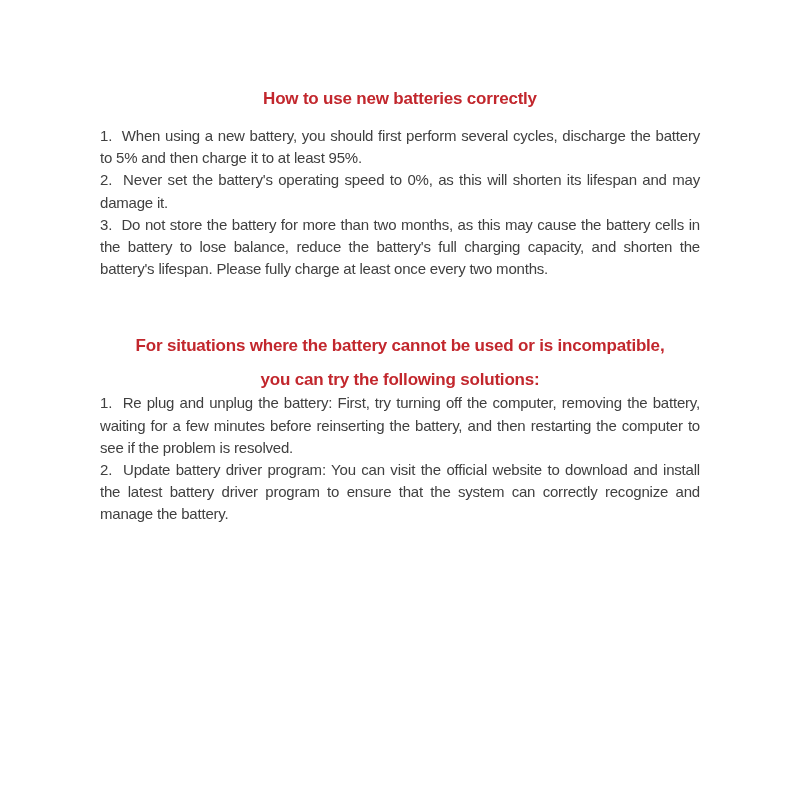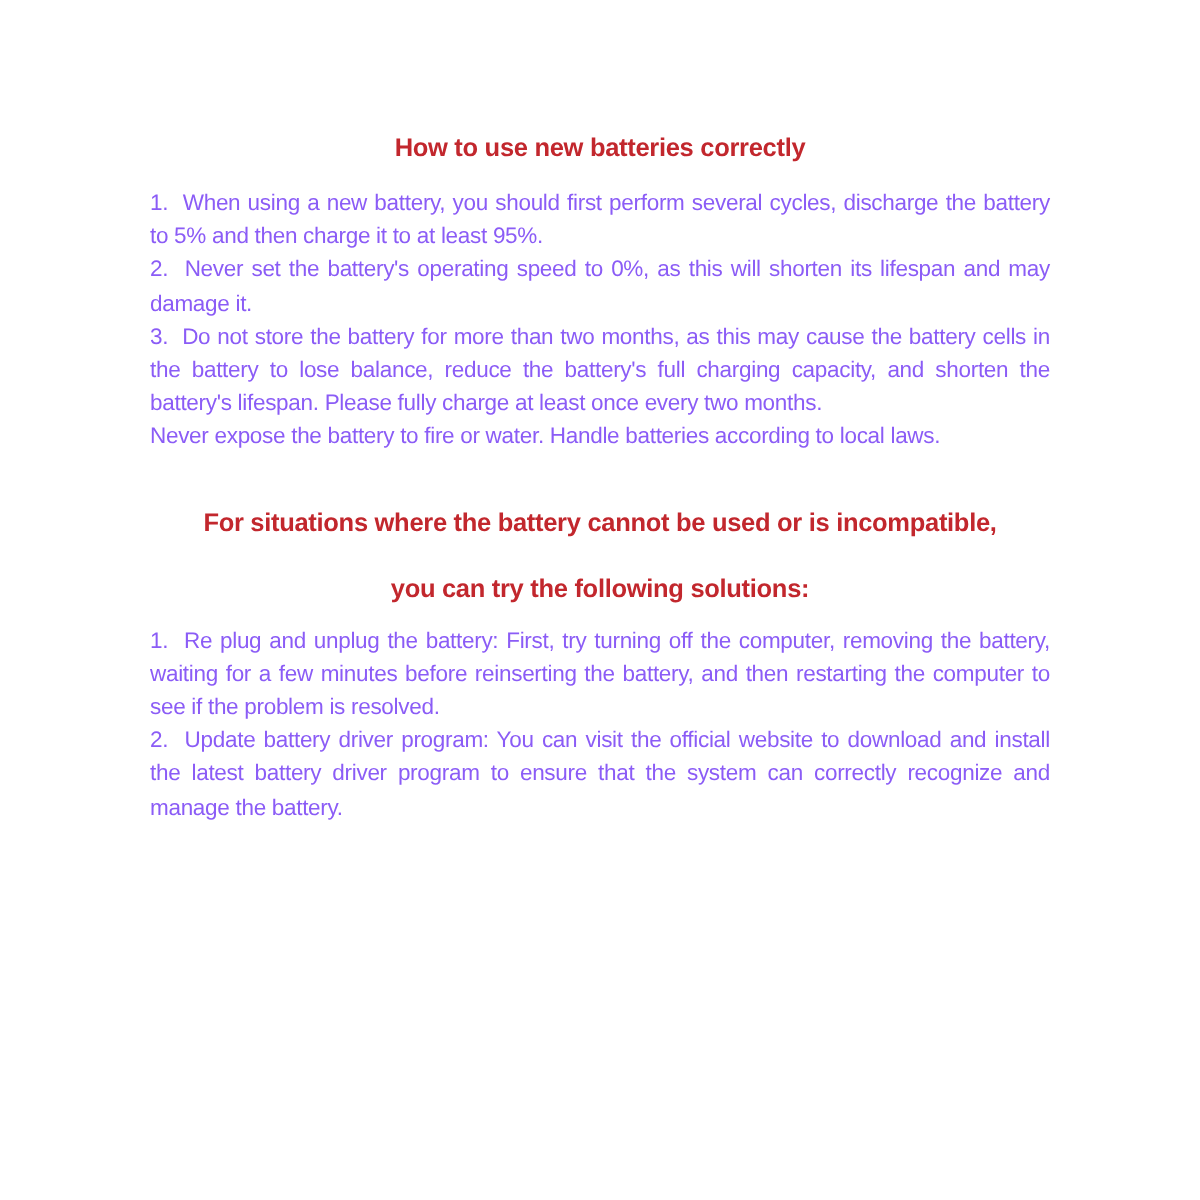--- a/index.html
+++ b/index.html
@@ -23,44 +23,43 @@
     margin: 0;
     color: #c2272d;
     font-size: 17px;
     font-weight: bold;
     line-height: 24px;
     text-align: center;
     letter-spacing: -0.2px;
   }
   .body-block {
     margin: 0;
-    color: #8b5cf6;
+    color: #404040;
     font-size: 15px;
     line-height: 22.2px;
     text-align: justify;
     letter-spacing: -0.2px;
   }
   .body-block p { margin: 0; }
   .sec-usage { margin-top: 14px; }
-  .h2-line1 { margin-top: 34px; }
-  .h2-line2 { margin-top: 20px; }
-  .sec-troubleshooting { margin-top: 12px; }
+  .h2-line1 { margin-top: 54px; }
+  .h2-line2 { margin-top: 10px; }
+  .sec-troubleshooting { }
 </style>
 </head>
 <body>
 
 <main class="doc">
 
   <h1 class="heading">How to use new batteries correctly</h1>
 
   <section class="body-block sec-usage">
     <p>1.&nbsp; When using a new battery, you should first perform several cycles, discharge the battery to 5% and then charge it to at least 95%.</p>
     <p>2.&nbsp; Never set the battery's operating speed to 0%, as this will shorten its lifespan and may damage it.</p>
     <p>3.&nbsp; Do not store the battery for more than two months, as this may cause the battery cells in the battery to lose balance, reduce the battery's full charging capacity, and shorten the battery's lifespan. Please fully charge at least once every two months.</p>
-    <p>Never expose the battery to fire or water. Handle batteries according to local laws.</p>
   </section>
 
   <h2 class="heading h2-line1">For situations where the battery cannot be used or is incompatible,</h2>
 
   <h2 class="heading h2-line2">you can try the following solutions:</h2>
 
   <section class="body-block sec-troubleshooting">
     <p>1.&nbsp; Re plug and unplug the battery: First, try turning off the computer, removing the battery, waiting for a few minutes before reinserting the battery, and then restarting the computer to see if the problem is resolved.</p>
     <p>2.&nbsp; Update battery driver program: You can visit the official website to download and install the latest battery driver program to ensure that the system can correctly recognize and manage the battery.</p>
   </section>

